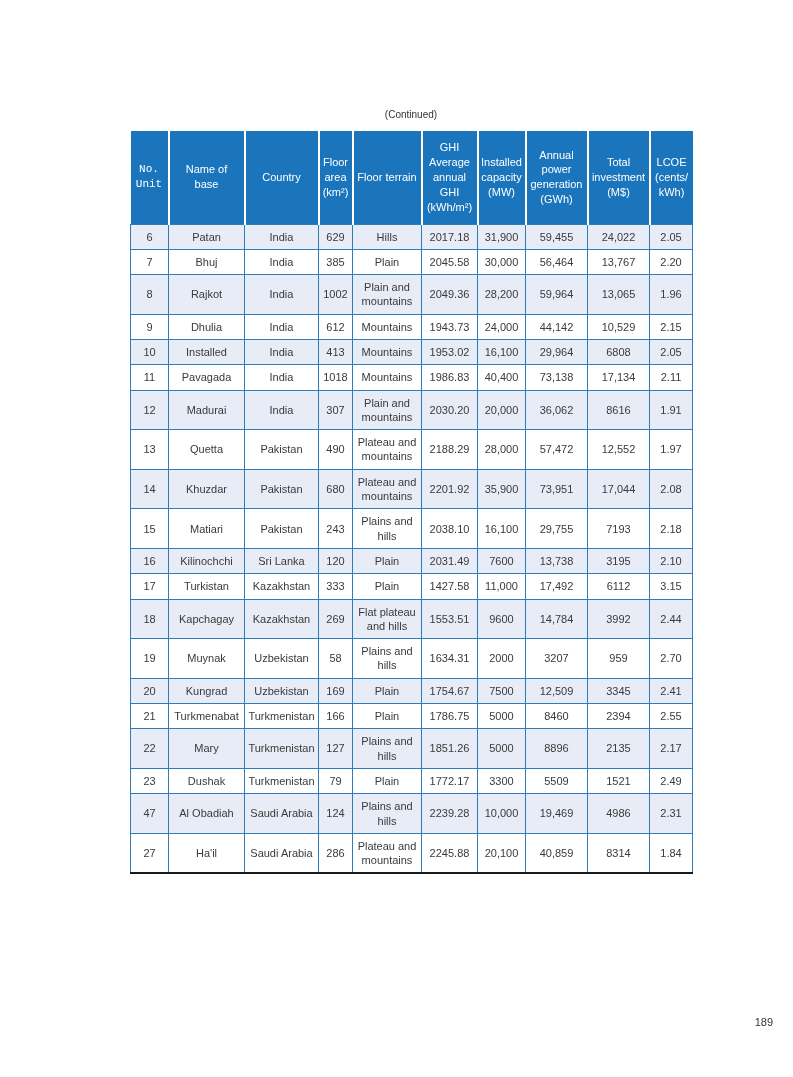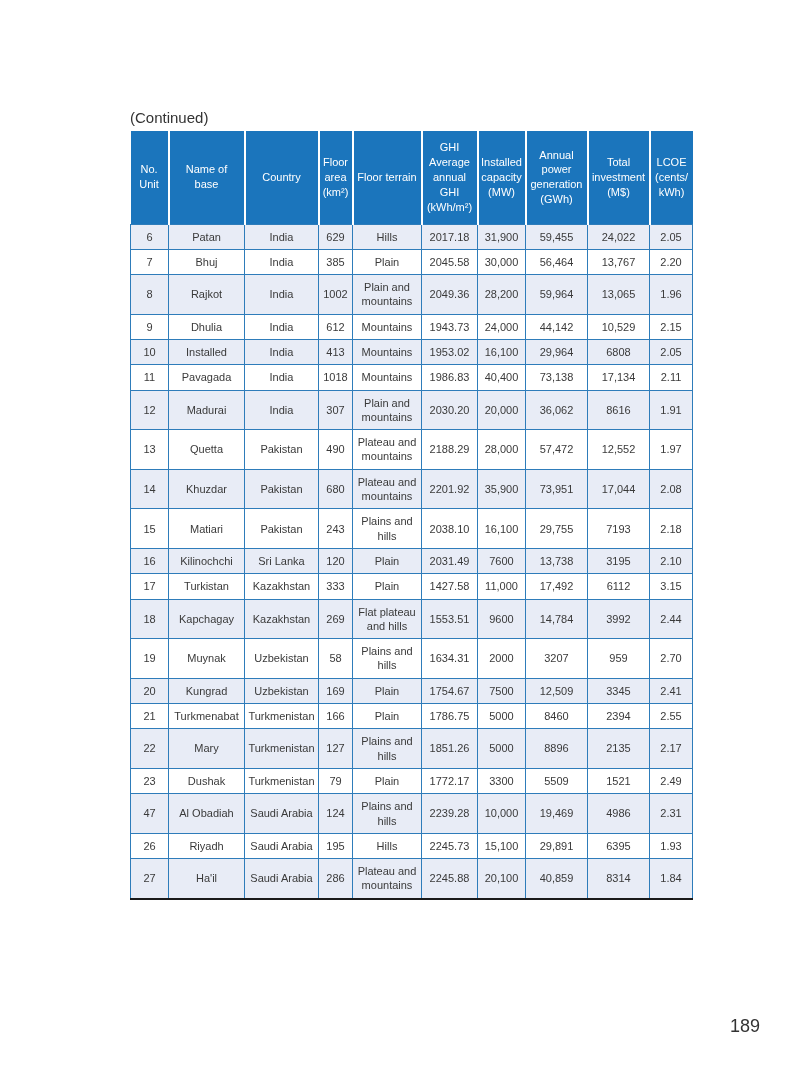--- a/index.html
+++ b/index.html
@@ -11,22 +11,22 @@
     position: relative;
     overflow: hidden;
   }
   .page { position: absolute; inset: 0; }
 
   .continued {
     position: absolute;
     top: 109px;
     left: 130px;
     width: 562px;
-    text-align: left;
-    font-size: 15px;
+    text-align: center;
+    font-size: 10px;
     color: #333333;
   }
 
   table.data-table {
     position: absolute;
     top: 131px;
     left: 130px;
     width: 562px;
     border-collapse: collapse;
     table-layout: fixed;
@@ -41,41 +41,41 @@
     line-height: 1.35;
     text-align: center;
     vertical-align: middle;
     height: 93px;
     white-space: pre-line;
     border-left: 2px solid #ffffff;
     border-right: 2px solid #ffffff;
     border-bottom: 1px solid var(--grid, #2e7cba);
     padding: 4px 1px;
   }
-  thead th:first-child { border-left: none; }
+  thead th:first-child { border-left: none; font-family: Liberation Mono, monospace; }
   thead th:last-child { border-right: none; }
 
   tbody td {
     font-size: 11px;
     line-height: 1.3;
     text-align: center;
     vertical-align: middle;
     border: 1px solid var(--grid, #2e7cba);
     padding: 5px 2px;
     color: #3a3a3a;
     background: #ffffff;
     overflow: hidden;
   }
   tbody tr:nth-child(odd) td { background: var(--row-alt, #e8ecf6); }
 
   .pagenum {
     position: absolute;
     top: 1016px;
-    right: 33px;
-    font-size: 18px;
+    right: 20px;
+    font-size: 11px;
     color: #333333;
     text-align: right;
   }
 </style>
 </head>
 <body>
 
 <div class="page">
 
   <div class="continued">(Continued)</div>
@@ -347,32 +347,20 @@
           <td>Saudi Arabia</td>
           <td>124</td>
           <td>Plains and hills</td>
           <td>2239.28</td>
           <td>10,000</td>
           <td>19,469</td>
           <td>4986</td>
           <td>2.31</td>
         </tr>
         <tr>
-          <td>26</td>
-          <td>Riyadh</td>
-          <td>Saudi Arabia</td>
-          <td>195</td>
-          <td>Hills</td>
-          <td>2245.73</td>
-          <td>15,100</td>
-          <td>29,891</td>
-          <td>6395</td>
-          <td>1.93</td>
-        </tr>
-        <tr>
           <td>27</td>
           <td>Ha'il</td>
           <td>Saudi Arabia</td>
           <td>286</td>
           <td>Plateau and mountains</td>
           <td>2245.88</td>
           <td>20,100</td>
           <td>40,859</td>
           <td>8314</td>
           <td>1.84</td>

